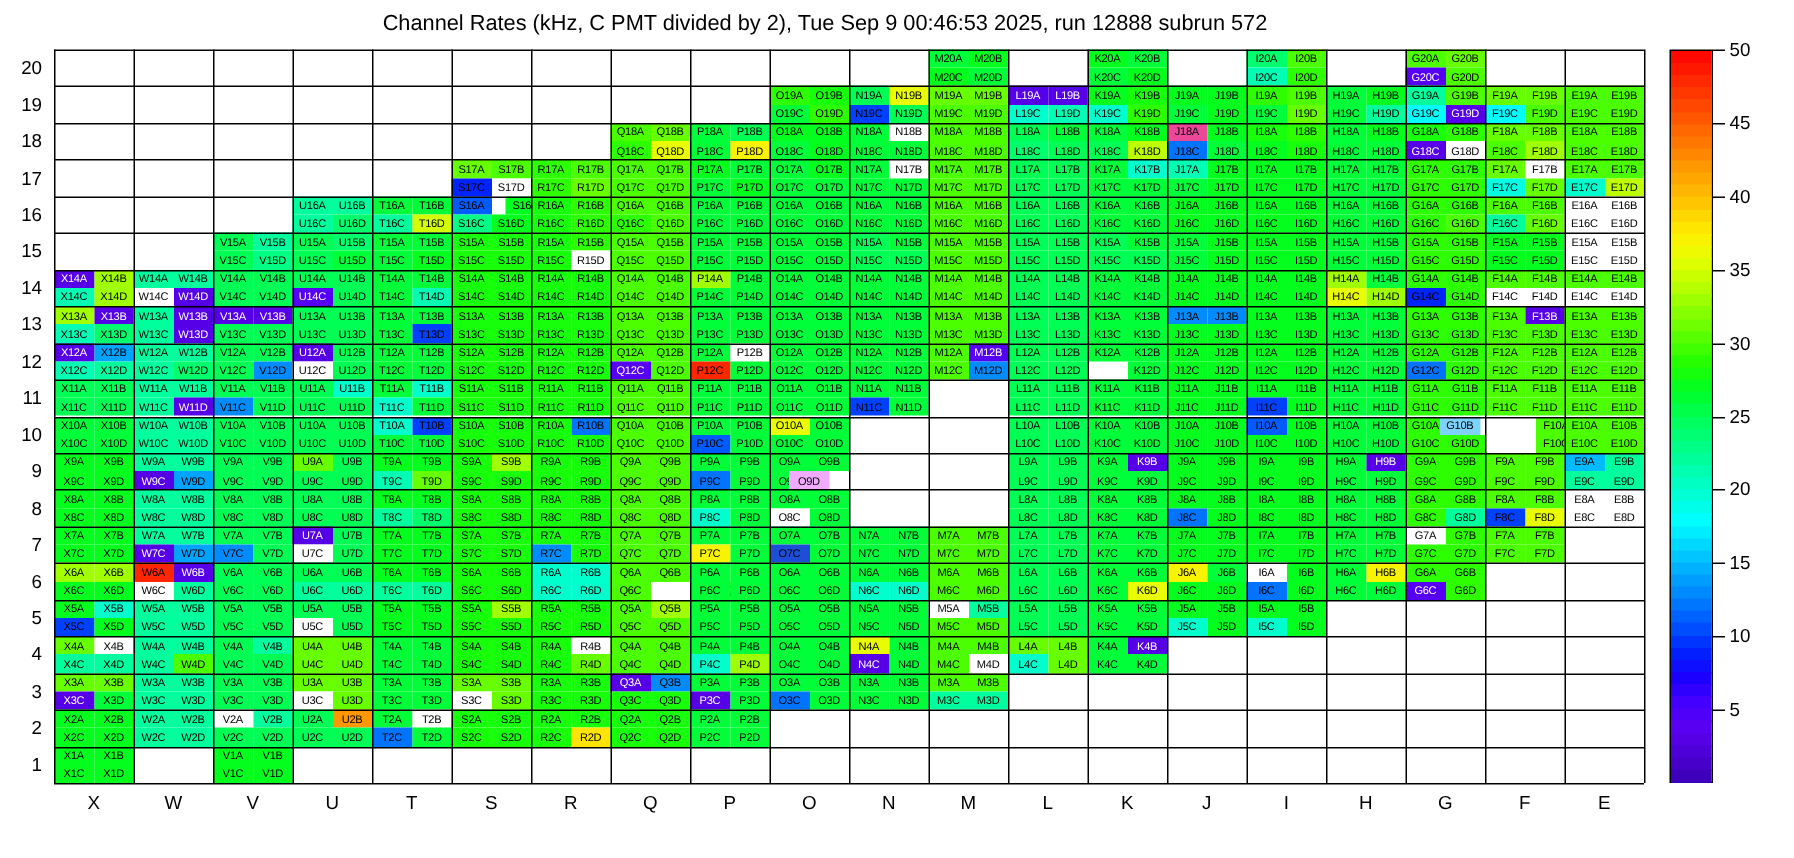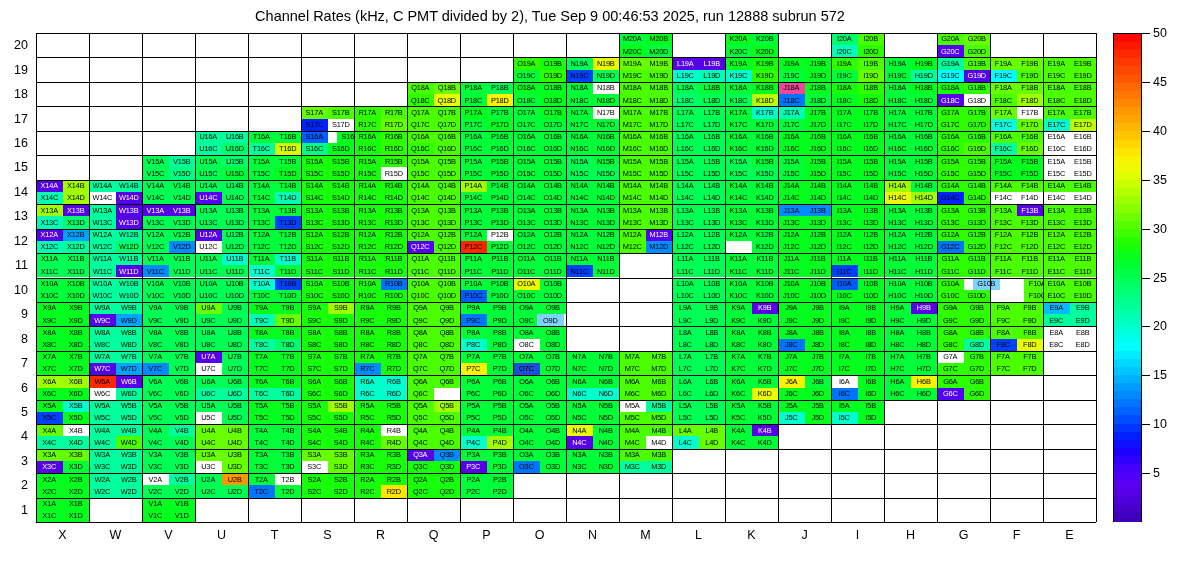--- a/index.html
+++ b/index.html
@@ -1095,21 +1095,21 @@
         <div class="sub dark" style="left: 26.5px; top: 12.225px; width: 26.5px; height: 12.225px; background: rgb(4, 255, 30);">I10D</div>
       </div>
       <div class="gcell" style="left: 848px; top: 244.5px; width: 53px; height: 24.45px;">
         <div class="sub dark" style="left: 0px; top: 0px; width: 26.5px; height: 12.225px; background: rgb(0, 255, 56);">H10A</div>
         <div class="sub dark" style="left: 26.5px; top: 0px; width: 26.5px; height: 12.225px; background: rgb(0, 255, 56);">H10B</div>
         <div class="sub dark" style="left: 0px; top: 12.225px; width: 26.5px; height: 12.225px; background: rgb(0, 255, 56);">H10C</div>
         <div class="sub dark" style="left: 26.5px; top: 12.225px; width: 26.5px; height: 12.225px; background: rgb(0, 255, 56);">H10D</div>
       </div>
       <div class="gcell" style="left: 901px; top: 244.5px; width: 53px; height: 24.45px;">
         <div class="sub dark" style="left: 0px; top: 0px; width: 26.5px; height: 12.225px; background: rgb(46, 255, 0);">G10A</div>
-        <div class="sub dark" style="left: 36px; top: 0px; width: 26.5px; height: 12.225px; background: #7dd3fc;">G10B</div>
+        <div class="sub dark" style="left: 23px; top: 0px; width: 26.5px; height: 12.225px; background: #7dd3fc;">G10B</div>
         <div class="sub dark" style="left: 0px; top: 12.225px; width: 26.5px; height: 12.225px; background: rgb(46, 255, 0);">G10C</div>
         <div class="sub dark" style="left: 26.5px; top: 12.225px; width: 26.5px; height: 12.225px; background: rgb(46, 255, 0);">G10D</div>
       </div>
       <div class="gcell" style="left: 988px; top: 244.5px; width: 53px; height: 24.45px; padding-left: 36px;">
         <div class="sub dark" style="left: 0px; top: 0px; width: 26.5px; height: 12.225px; background: rgb(75, 255, 0);">F10A</div>
         <div class="sub dark" style="left: 26.5px; top: 0px; width: 26.5px; height: 12.225px; background: rgb(75, 255, 0);">F10B</div>
         <div class="sub dark" style="left: 0px; top: 12.225px; width: 26.5px; height: 12.225px; background: rgb(75, 255, 0);">F10C</div>
         <div class="sub dark" style="left: 26.5px; top: 12.225px; width: 26.5px; height: 12.225px; background: rgb(75, 255, 0);">F10D</div>
       </div>
       <div class="gcell" style="left: 1007px; top: 244.5px; width: 53px; height: 24.45px;">
@@ -1169,21 +1169,21 @@
       <div class="gcell" style="left: 424px; top: 268.95px; width: 53px; height: 24.45px;">
         <div class="sub dark" style="left: 0px; top: 0px; width: 26.5px; height: 12.225px; background: rgb(0, 255, 56);">P9A</div>
         <div class="sub dark" style="left: 26.5px; top: 0px; width: 26.5px; height: 12.225px; background: rgb(0, 255, 56);">P9B</div>
         <div class="sub dark" style="left: 0px; top: 12.225px; width: 26.5px; height: 12.225px; background: rgb(0, 116, 255);">P9C</div>
         <div class="sub dark" style="left: 26.5px; top: 12.225px; width: 26.5px; height: 12.225px; background: rgb(0, 255, 56);">P9D</div>
       </div>
       <div class="gcell" style="left: 477px; top: 268.95px; width: 53px; height: 24.45px;">
         <div class="sub dark" style="left: 0px; top: 0px; width: 26.5px; height: 12.225px; background: rgb(0, 255, 56);">O9A</div>
         <div class="sub dark" style="left: 26.5px; top: 0px; width: 26.5px; height: 12.225px; background: rgb(0, 255, 56);">O9B</div>
         <div class="sub dark" style="left: 0px; top: 12.225px; width: 26.5px; height: 12.225px; background: rgb(0, 255, 56);">O9C</div>
-        <div class="sub dark" style="left: 24px; top: 12.225px; width: 26.5px; height: 12.225px; background: #7dd3fc;">O9D</div>
+        <div class="sub dark" style="left: 13px; top: 12.225px; width: 26.5px; height: 12.225px; background: #f0abfc;">O9D</div>
       </div>
       <div class="gcell" style="left: 636px; top: 268.95px; width: 53px; height: 24.45px;">
         <div class="sub dark" style="left: 0px; top: 0px; width: 26.5px; height: 12.225px; background: rgb(0, 255, 85);">L9A</div>
         <div class="sub dark" style="left: 26.5px; top: 0px; width: 26.5px; height: 12.225px; background: rgb(0, 255, 85);">L9B</div>
         <div class="sub dark" style="left: 0px; top: 12.225px; width: 26.5px; height: 12.225px; background: rgb(0, 255, 85);">L9C</div>
         <div class="sub dark" style="left: 26.5px; top: 12.225px; width: 26.5px; height: 12.225px; background: rgb(0, 255, 85);">L9D</div>
       </div>
       <div class="gcell" style="left: 689px; top: 268.95px; width: 53px; height: 24.45px;">
         <div class="sub dark" style="left: 0px; top: 0px; width: 26.5px; height: 12.225px; background: rgb(0, 255, 56);">K9A</div>
         <div class="sub light" style="left: 26.5px; top: 0px; width: 26.5px; height: 12.225px; background: rgb(85, 0, 230);">K9B</div>

